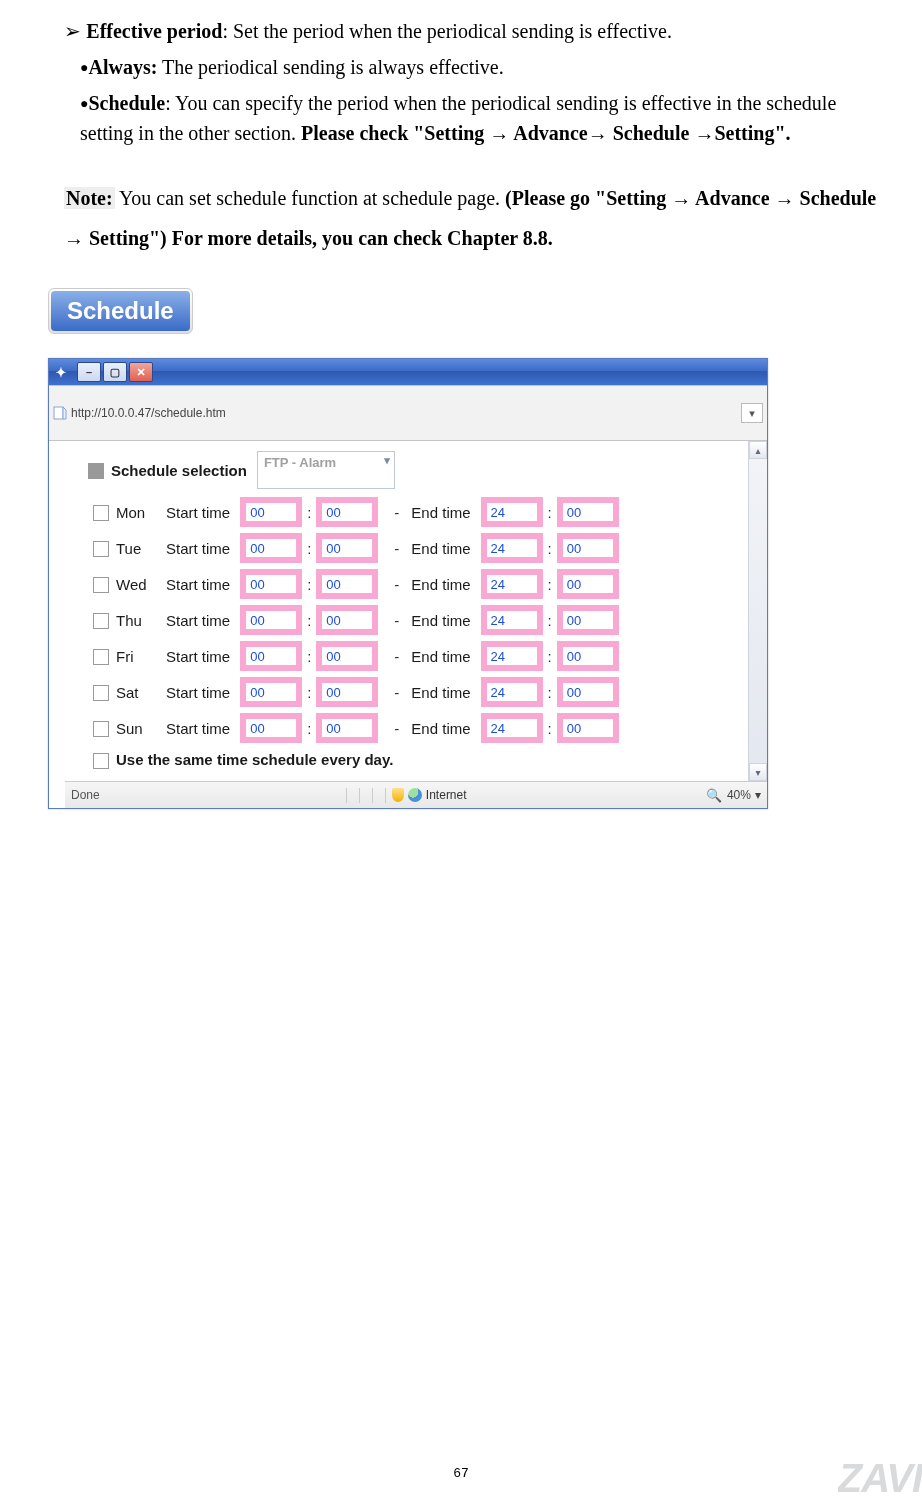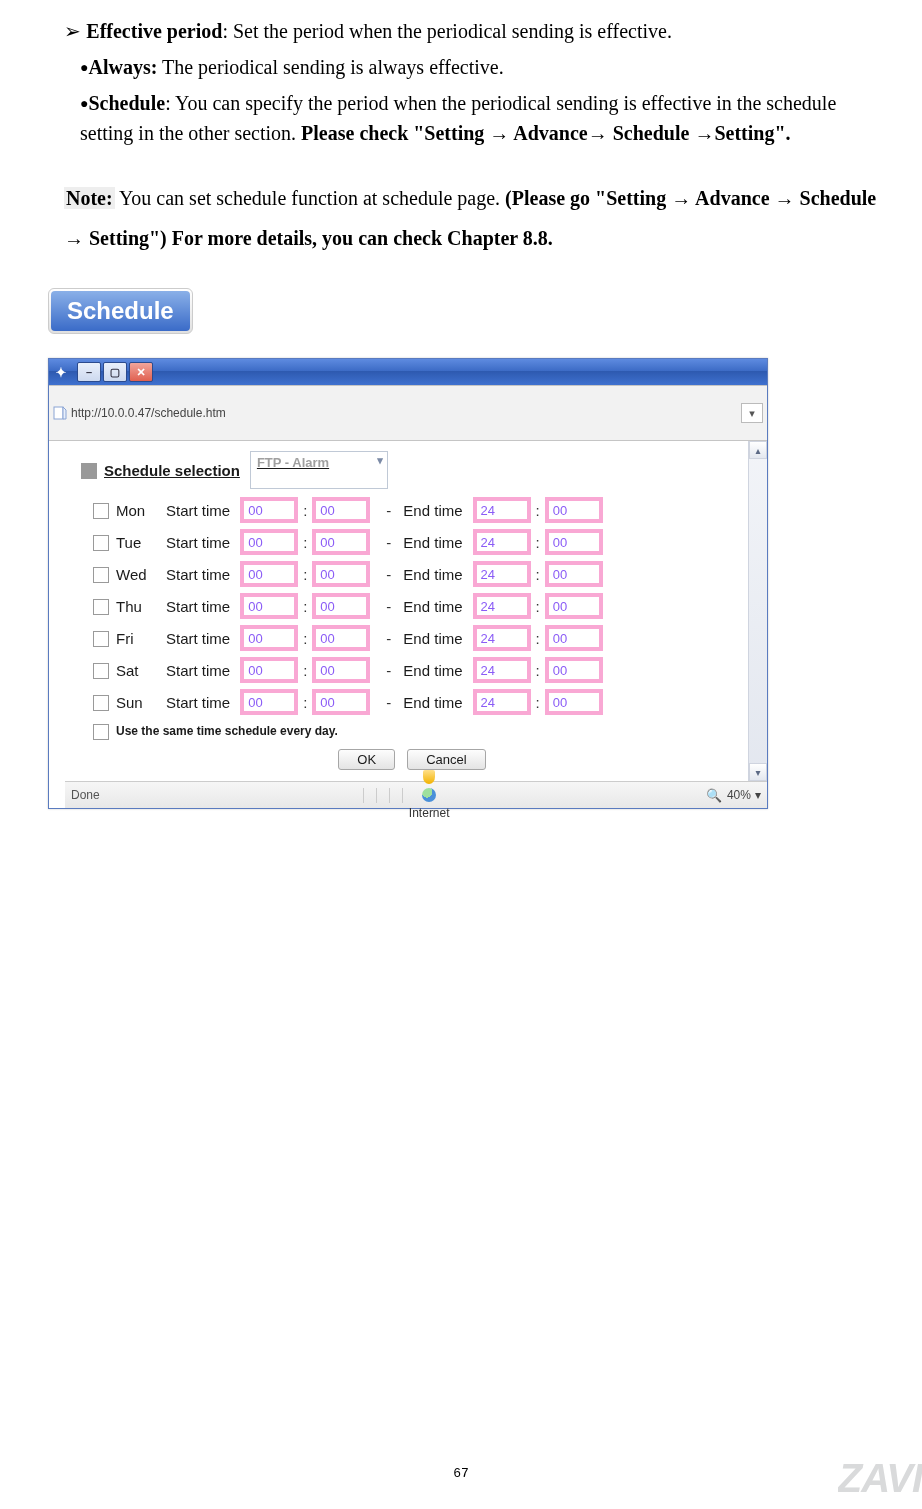--- a/index.html
+++ b/index.html
@@ -104,23 +104,22 @@
   .content-area {
     position: relative;
     padding: 10px 14px 10px 22px;
     min-height: 320px;
     font-size: 15px;
     color: #1a1a1a;
   }
   .content-area .hdr {
     display: flex; align-items: center;
     font-weight: bold;
-    margin-left: 10px;
+    margin-left: 17px;
     margin-bottom: 8px;
-    text-decoration: underline;
   }
   .checkbox {
     width: 14px; height: 14px;
     border: 1px solid #9a9a9a;
     background: #fff;
     display: inline-block;
     margin-right: 7px;
     flex-shrink: 0;
     position: relative;
     top: 1px;
@@ -143,37 +142,37 @@
     color: #7b8aa6; font-size: 11px;
   }
   .row {
     display: flex; align-items: center;
     margin-left: 22px;
     margin-bottom: 6px;
   }
   .row .day { width: 50px; font-weight: normal; }
   .row .lab { margin-right: 6px; }
   .num-input {
-    border: 4px solid #f9a8d4;
+    border: 6px solid #f9a8d4;
     background: #fff;
     width: 42px; height: 18px;
     display: inline-flex; align-items: center;
     padding: 0 4px;
-    color: #8b5cf6;
+    color: #1d4ed8;
     font-size: 13px;
     margin: 0 4px;
   }
   .colon { margin: 0 1px; color:#333; }
   .dash { margin: 0 12px; color:#333; }
   .same-row {
     display: flex; align-items: center;
     margin-left: 22px;
     margin-top: 8px;
     font-weight: bold;
-    font-size: 12px;
+    font-size: 15px;
   }
   .btn-row {
     display: flex; justify-content: center;
     gap: 12px;
     margin-top: 10px;
   }
   .ui-btn {
     border: 1px solid #a6a6a6;
     border-radius: 3px;
     background: linear-gradient(#fdfdfd,#e4e4e4);
@@ -208,21 +207,21 @@
     height: 22px;
     margin-left: 16px;
   }
   .statusbar .done { flex: 0 0 auto; margin-right: auto; color:#555; }
   .statusbar .seg {
     border-left: 1px solid #ccc;
     height: 15px;
     margin: 0 6px;
   }
   .statusbar .zone {
-    display: flex; align-items: center; gap: 4px; flex-direction: column;
+    display: flex; align-items: center; gap: 4px;
   }
   .globe {
     width: 14px; height: 14px; border-radius: 50%;
     background: radial-gradient(circle at 35% 30%, #9ee09e 0 40%, #4a90d9 41% 100%);
     display:inline-block;
   }
   .shield {
     width: 12px; height: 14px;
     background: linear-gradient(#ffe08a, #f2b200);
     border-radius: 2px 2px 50% 50%;
@@ -398,24 +397,20 @@
           <span class="colon">:</span>
           <span class="num-input">00</span>
         </div>
       </div>
 
     <div class="same-row">
       <span class="checkbox"></span>
       <span>Use the same time schedule every day.</span>
     </div>
 
-    <div class="btn-row">
-      <span class="ui-btn">OK</span>
-      <span class="ui-btn">Cancel</span>
-    </div>
 
     <div class="scroll-right">
       <div class="up">▴</div>
       <div class="down">▾</div>
     </div>
   </div>
 
   <div class="statusbar">
     <span class="done">Done</span>
     <span class="seg"></span>

